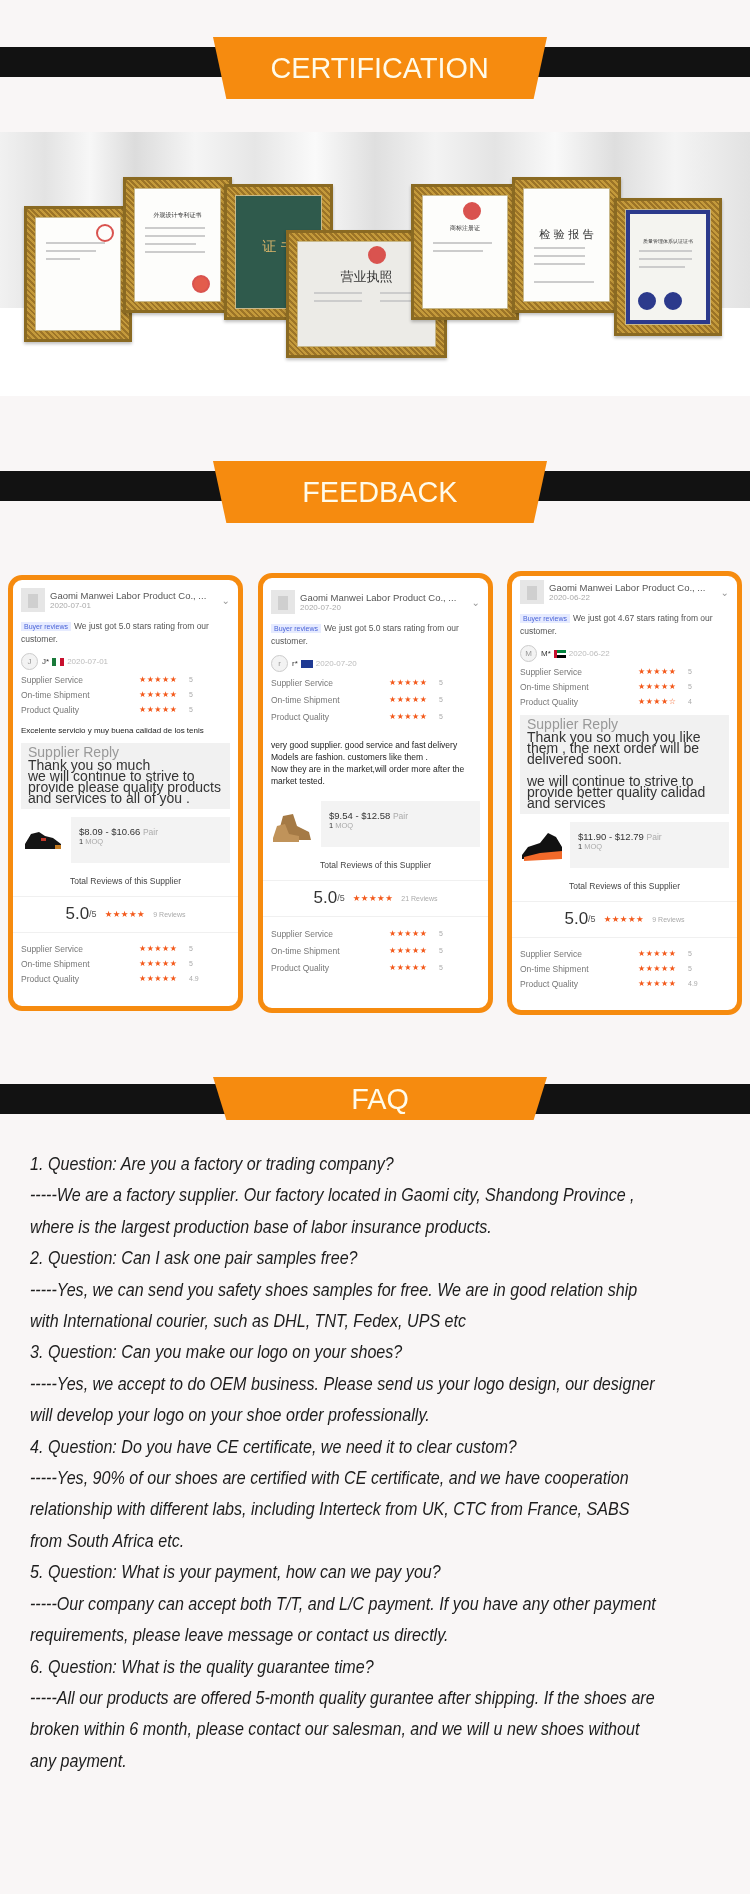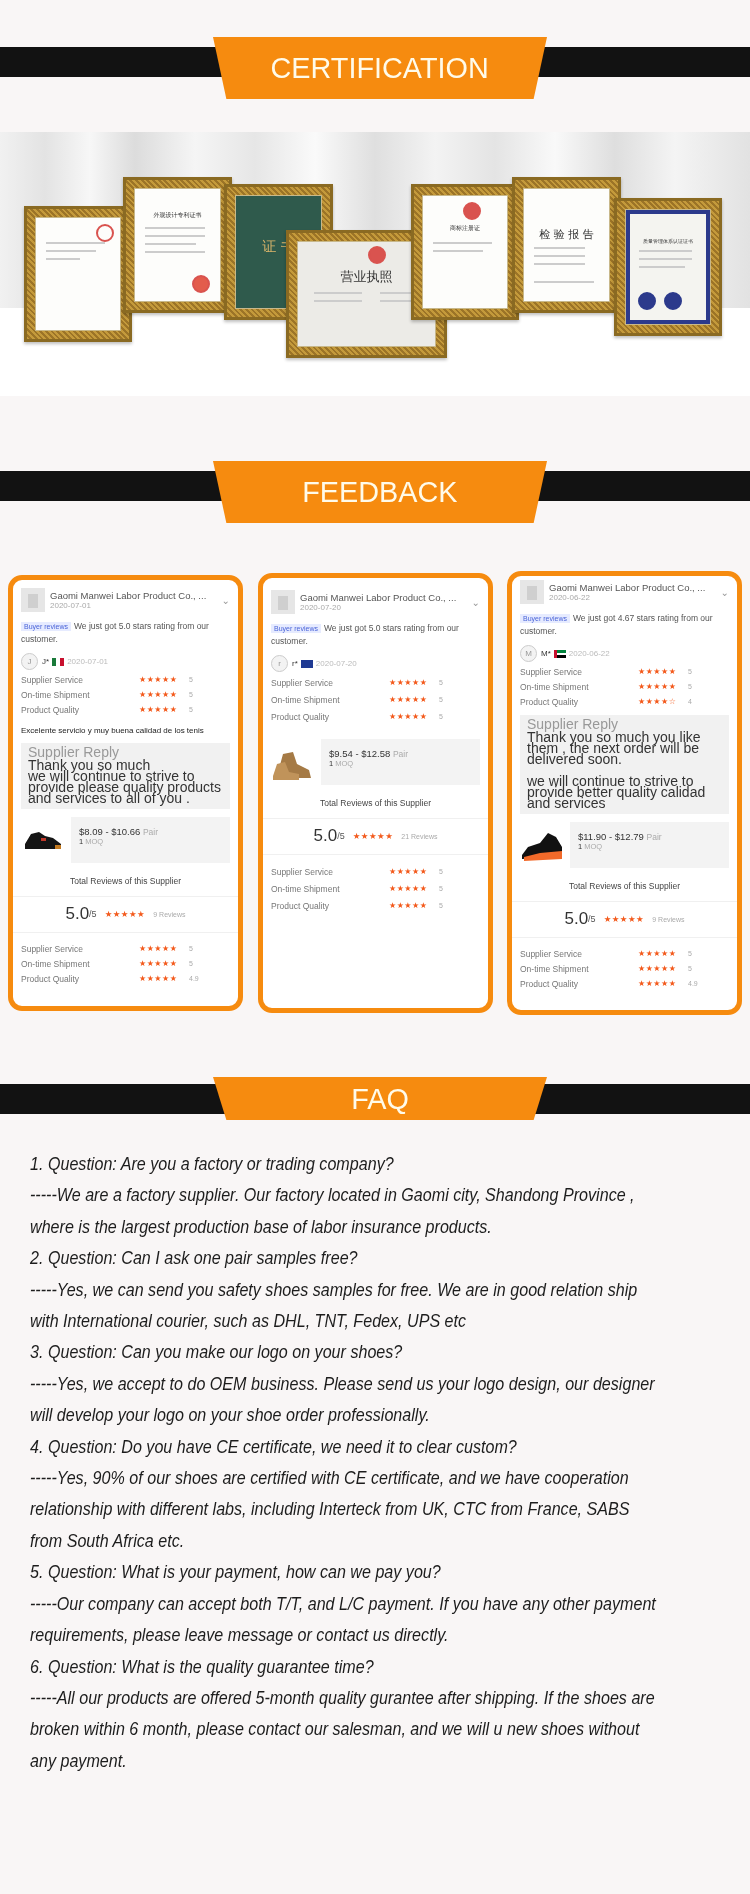--- a/index.html
+++ b/index.html
@@ -266,20 +266,23 @@
         <span class="lbl">On-time Shipment</span>
         <span class="stars">★★★★★</span>
         <span class="val">5</span>
       </div>
     <div class="row" style="height:17px;">
         <span class="lbl">Product Quality</span>
         <span class="stars">★★★★★</span>
         <span class="val">5</span>
       </div>
   </div>
+  <div class="comment" style="white-space:pre-line; padding-top:14px;">very good supplier. good service and fast delivery
+Models are fashion. customers like them .
+Now they are in the market,will order more after the market tested.</div>
   <div class="prod" style="padding-top:14px;">
     <div class="shoe">
       <svg width="44" height="36" viewBox="0 0 44 36">
           <path d="M6 30 L12 8 L22 6 L26 18 L38 24 L40 32 L6 32 Z" fill="#a57a45"></path>
           <path d="M2 30 L6 18 L14 16 L18 26 L28 28 L28 34 L2 34 Z" fill="#c0935a"></path>
         </svg>
     </div>
     <div class="pbox">
       <div class="price"><span>$9.54 - $12.58</span> <span class="unit">Pair</span></div>
       <div class="moq"><span>1</span> <span class="u">MOQ</span></div>

